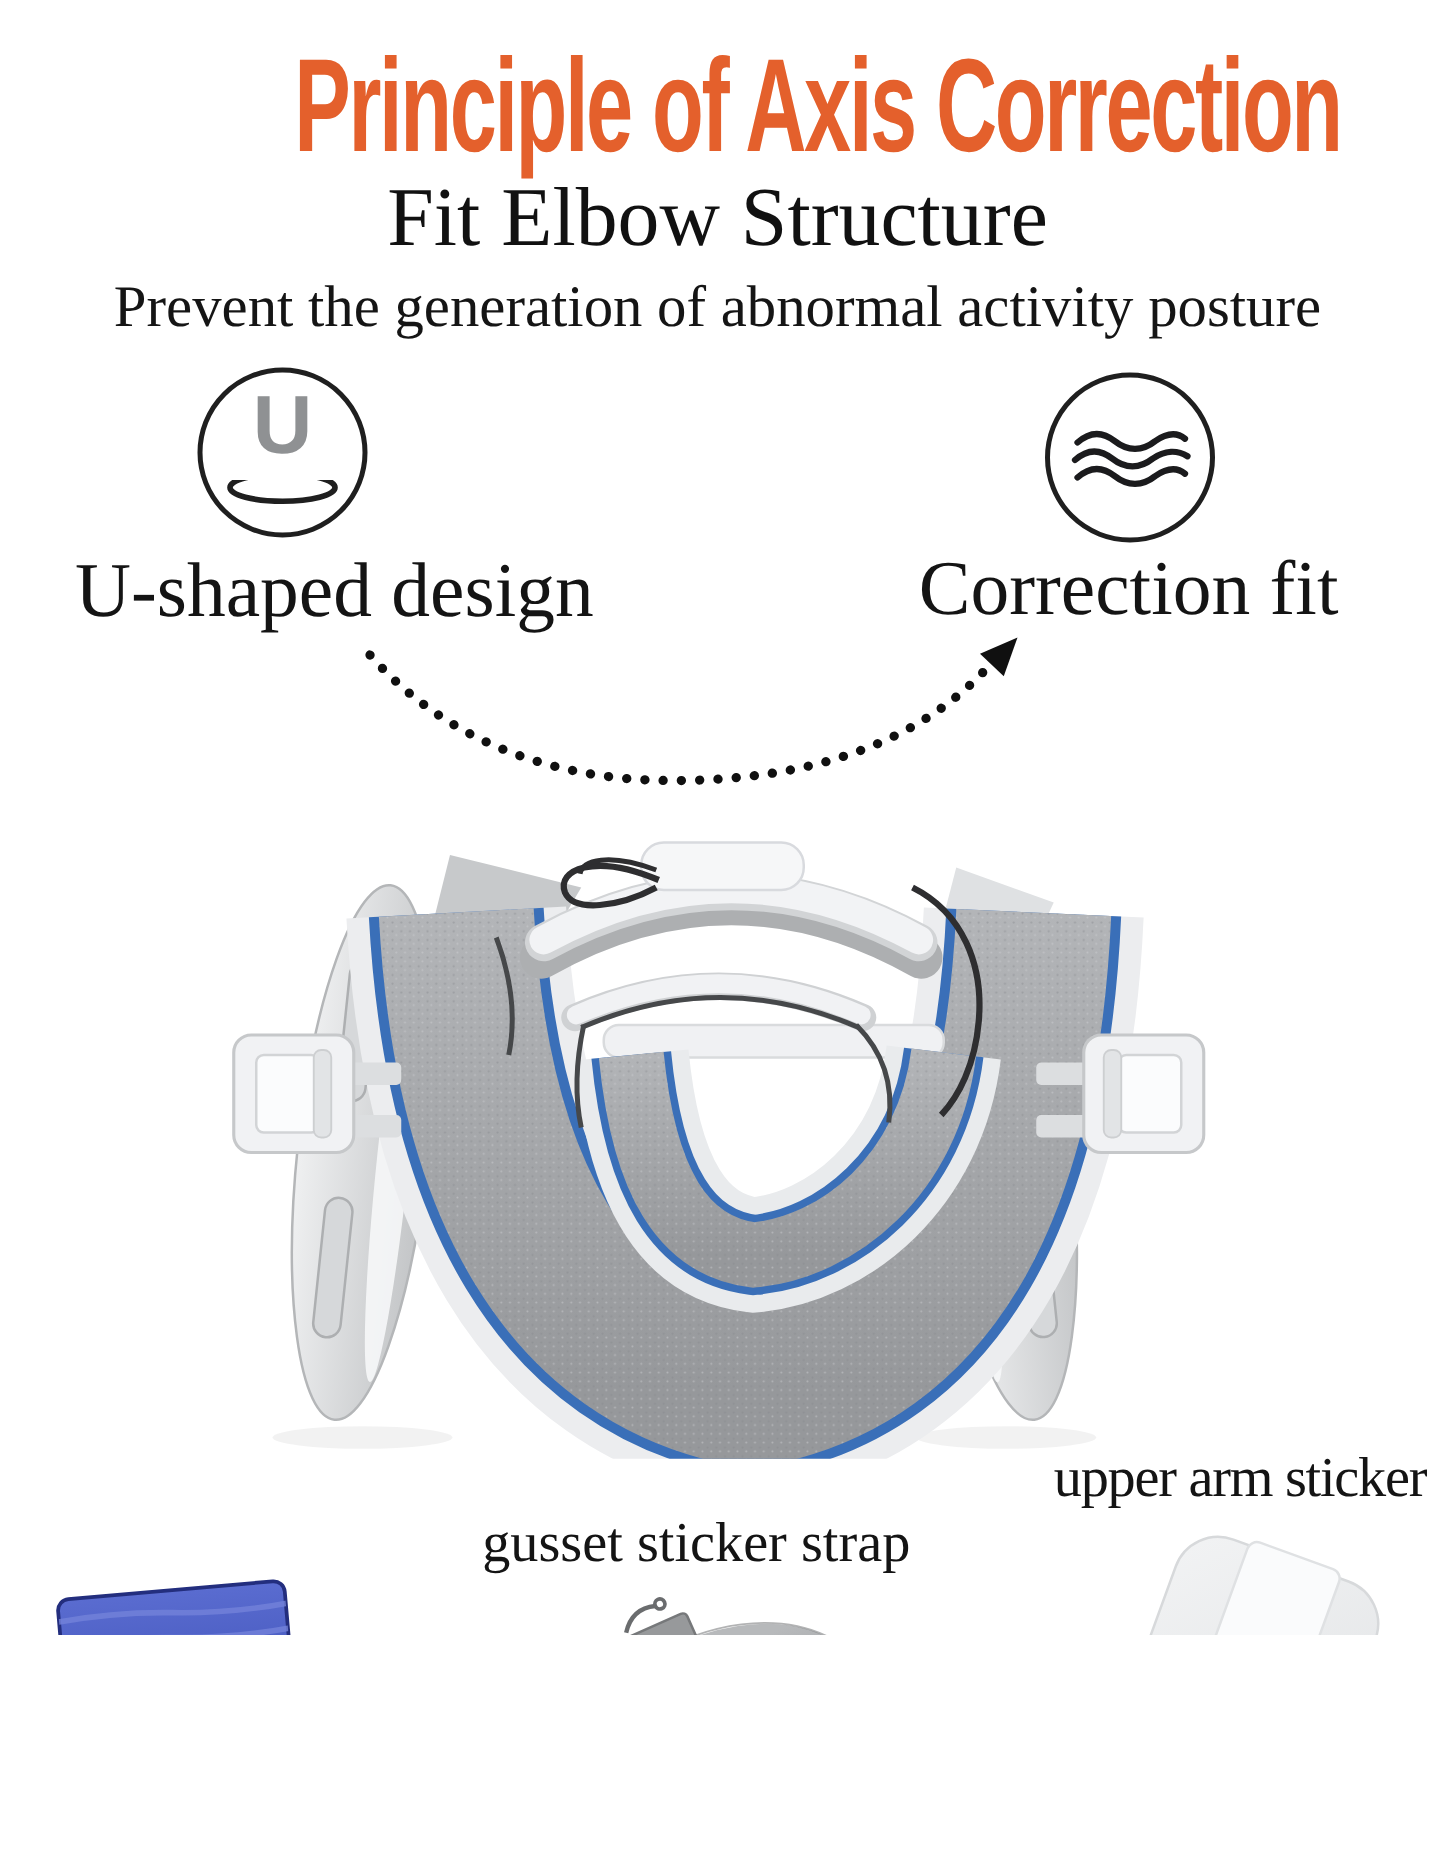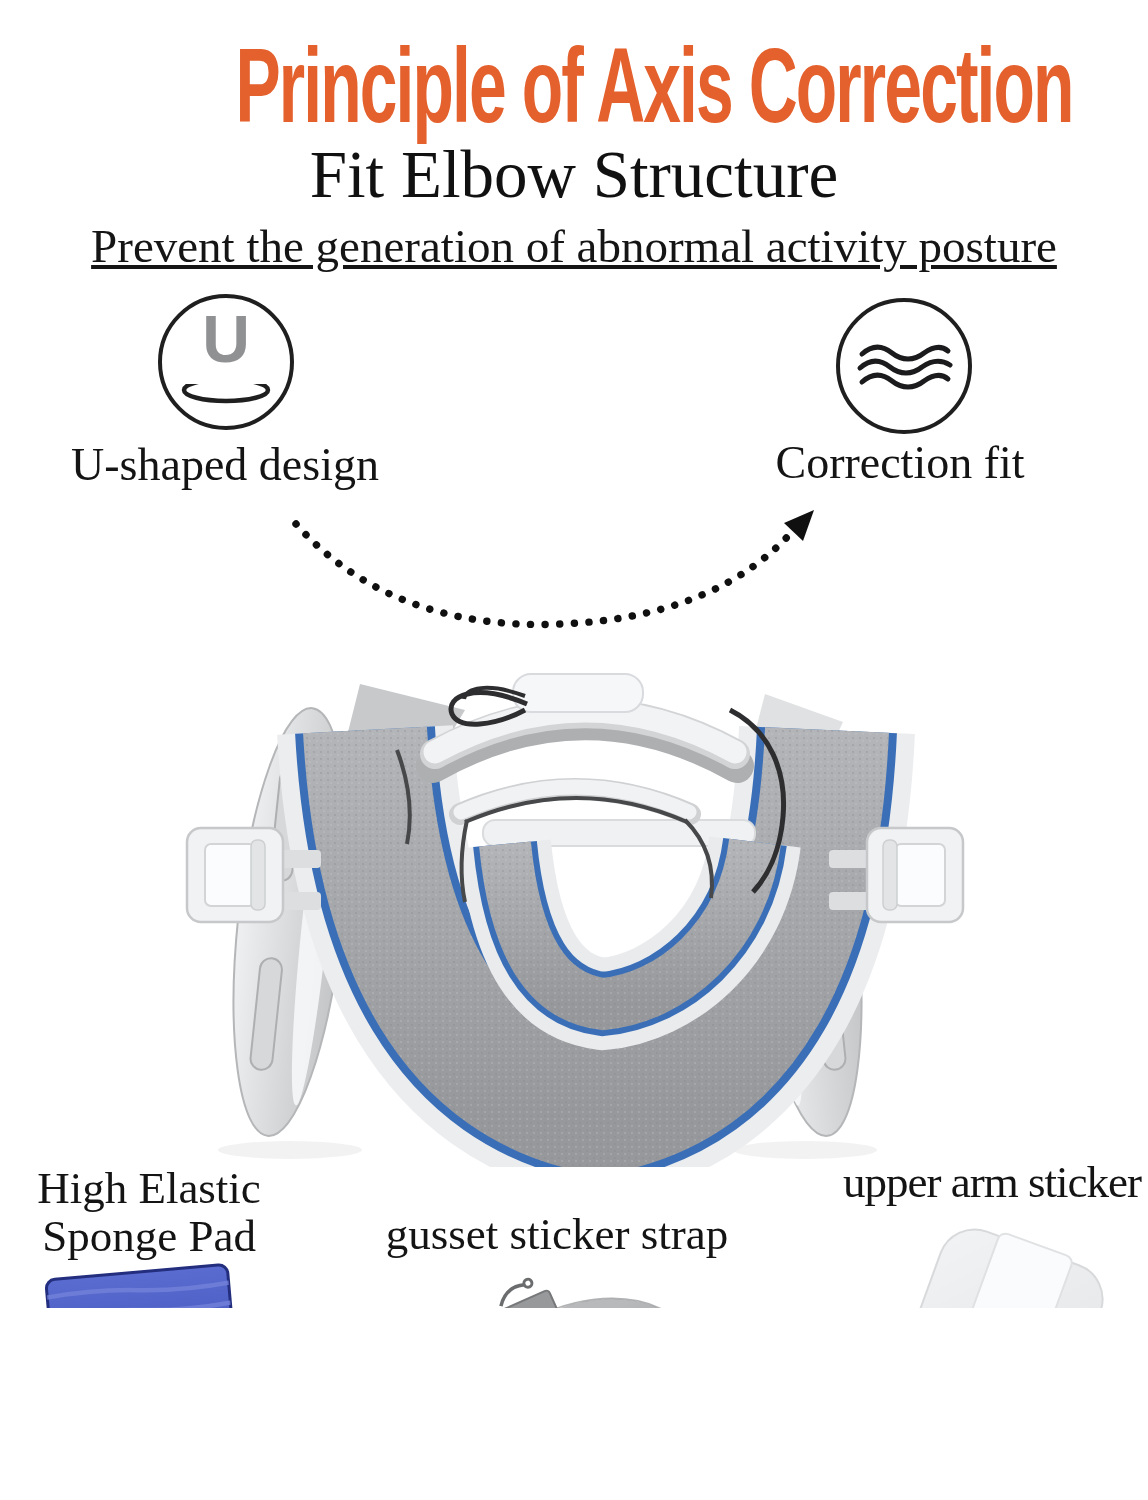--- a/index.html
+++ b/index.html
@@ -8,27 +8,27 @@
   .abs{position:absolute;}
 
   
   .title-wrap{top:30px;left:0;width:1148px;text-align:center;}
   .title-text{display:inline-block;white-space:nowrap;
     font-family:"Liberation Sans", sans-serif;font-weight:700;font-size:106px;line-height:1.05;
     letter-spacing:-3px;color:#E4602C;transform:scaleX(0.64);transform-origin:center;}
   .subtitle{top:138px;left:0;width:1148px;text-align:center;
     font-size:67px;line-height:1.1;color:#111;white-space:nowrap;}
   .tagline{top:219px;left:0;width:1148px;text-align:center;
-    font-size:47px;line-height:1.15;color:#151515;white-space:nowrap;text-decoration:underline;}
+    font-size:47px;line-height:1.15;color:#151515;white-space:nowrap;}
 
   
   .feat-circle{width:128px;height:128px;border:4px solid #1f1f1f;border-radius:50%;background:#fff;}
   .u-glyph{position:absolute;top:8px;left:0;width:100%;text-align:center;
     font-family:"Liberation Sans", sans-serif;font-weight:700;font-size:66px;color:#8f9193;line-height:1;}
-  .feat-label{font-size:46px;text-align:center;color:#141414;white-space:nowrap;}
+  .feat-label{font-size:62px;text-align:center;color:#141414;white-space:nowrap;}
 
   
   .part-label{font-size:45px;line-height:48px;text-align:center;color:#141414;white-space:nowrap;}
 </style>
 </head>
 <body>
 
 <div class="canvas">
 
   <div class="abs title-wrap">
@@ -146,24 +146,20 @@
 
     <g>
       <rect x="664" y="198" width="42" height="18" rx="4" fill="#dcdee0"></rect>
       <rect x="664" y="240" width="42" height="18" rx="4" fill="#dcdee0"></rect>
       <rect x="702" y="176" width="96" height="94" rx="14" fill="#f1f2f4" stroke="#c6c8ca" stroke-width="2.5"></rect>
       <rect x="730" y="192" width="50" height="62" rx="6" fill="#fbfcfd" stroke="#d2d4d6" stroke-width="2"></rect>
       <rect x="718" y="188" width="14" height="70" rx="6" fill="#e2e4e6" stroke="#cdcfd1" stroke-width="1.5"></rect>
     </g>
   </svg>
 
-  <div class="abs part-label" style="left:24px;top:1164px;width:250px;">
-    <div>High Elastic</div>
-    <div>Sponge Pad</div>
-  </div>
   <div class="abs part-label" style="left:377px;top:1210px;width:360px;">gusset sticker strap</div>
   <div class="abs part-label" style="left:836px;top:1158px;width:312px;letter-spacing:-1px;">upper arm sticker</div>
 
   <svg class="abs" style="left:25px;top:1258px;" width="235" height="150" viewBox="0 0 235 150">
     <defs>
       <linearGradient id="spongeGrad" x1="0" y1="0" x2="0" y2="1">
         <stop offset="0" stop-color="#5a6cd0"></stop>
           <stop offset="1" stop-color="#3f52b8"></stop>
       </linearGradient>
       <clipPath id="padClip">

